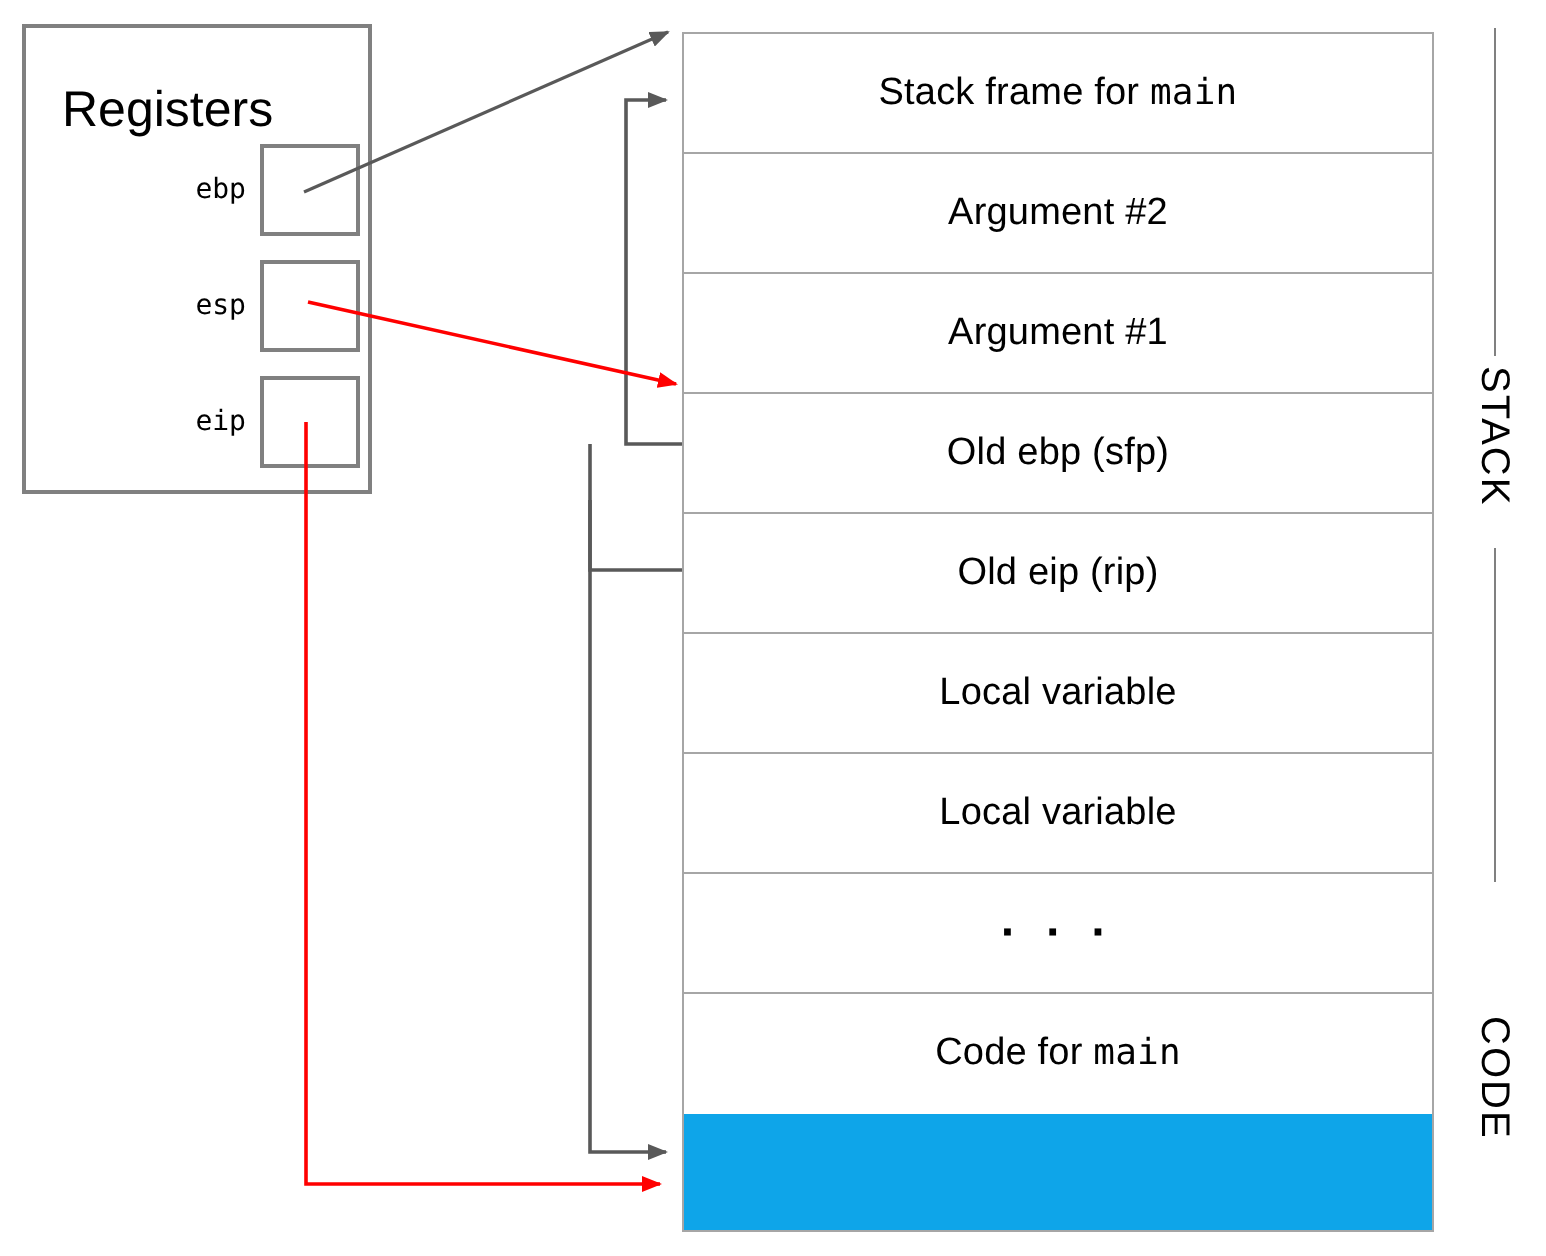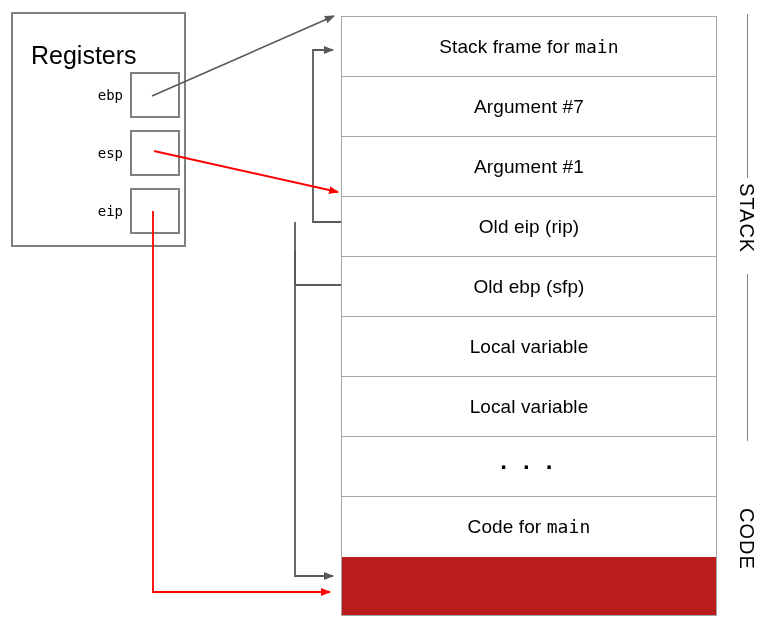--- a/index.html
+++ b/index.html
@@ -68,21 +68,21 @@
 
   
   #memory-table {
     position: absolute;
     left: 341px;
     top: 16px;
     width: 376px;
     height: 600px;
     border: 1px solid #a6a6a6;
     box-sizing: border-box;
-    background: #b91c1c;
+    background: #0ea5e9;
   }
   .mem-row {
     position: relative;
     height: 60px;
     box-sizing: border-box;
     border-bottom: 1px solid #a6a6a6;
     display: flex;
     align-items: center;
     justify-content: center;
     background: #ffffff;
@@ -154,33 +154,33 @@
     </div>
   </div>
 
   <div id="memory-table">
 
     <div class="mem-row">
       <span class="mem-label"><span>Stack frame for </span><span class="mono">main</span></span>
     </div>
 
     <div class="mem-row">
-      <span class="mem-label">Argument #7</span>
+      <span class="mem-label">Argument #2</span>
     </div>
 
     <div class="mem-row">
       <span class="mem-label">Argument #1</span>
     </div>
 
     <div class="mem-row">
+      <span class="mem-label">Old ebp (sfp)</span>
+    </div>
+
+    <div class="mem-row">
       <span class="mem-label">Old eip (rip)</span>
-    </div>
-
-    <div class="mem-row">
-      <span class="mem-label">Old ebp (sfp)</span>
     </div>
 
     <div class="mem-row">
       <span class="mem-label">Local variable</span>
     </div>
 
     <div class="mem-row">
       <span class="mem-label">Local variable</span>
     </div>
 

